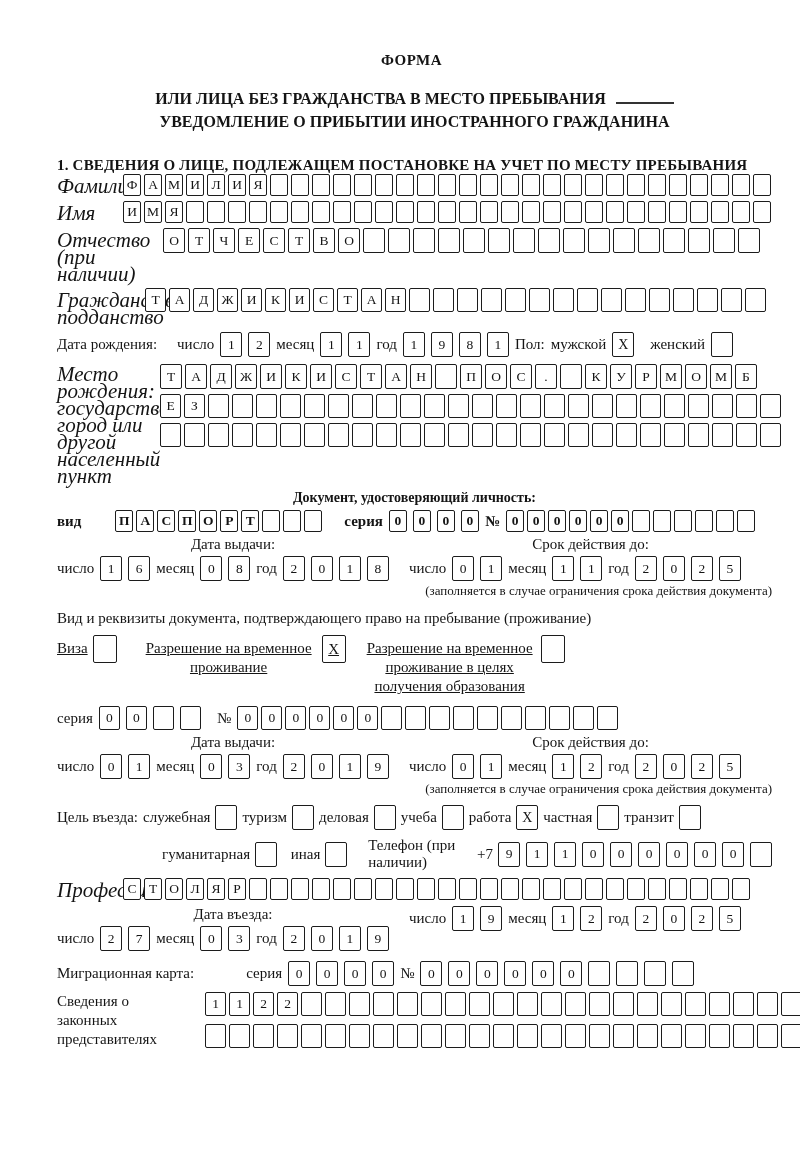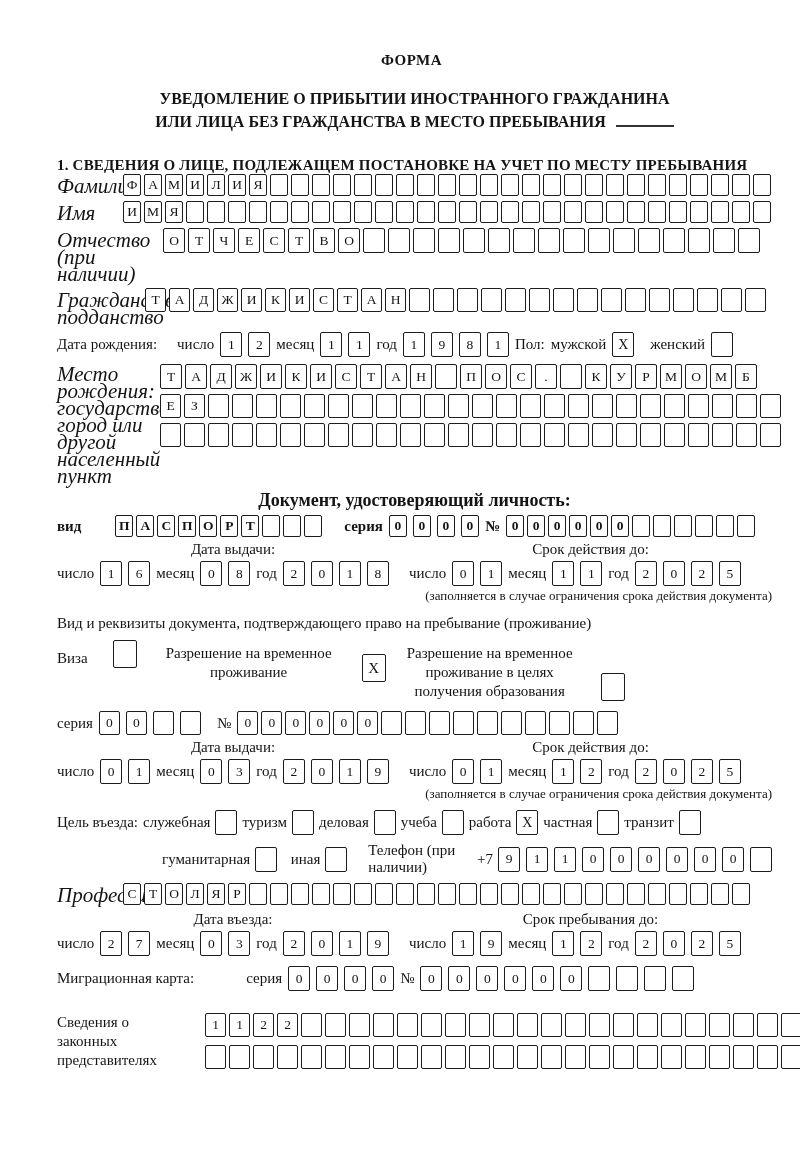--- a/index.html
+++ b/index.html
@@ -36,43 +36,43 @@
   
   .dates { display:flex; margin-top:4px; }
   .dcol-l { width:352px; }
   .dcol-r { flex:1; }
   .date-head { font-size:15px; text-align:center; margin-bottom:3px; }
   .date-row { display:flex; align-items:center; column-gap:6px; font-size:15px; }
   .note { font-size:13px; text-align:right; margin-top:2px; margin-bottom:8px; }
   
   .intro { font-size:15px; line-height:22px; }
   .opts { display:flex; align-items:flex-start; margin-top:6px; margin-bottom:10px; }
-  .opt { display:flex; align-items:flex-end; column-gap:25px; }
+  .opt { display:flex; align-items:flex-start; column-gap:5px;text-decoration:underline; }
   .opt-label { font-size:15px; line-height:19px; padding-top:4px; }
   .opt-center { text-align:center; }
   
   .purpose-row { display:flex; align-items:center; column-gap:5px; font-size:15px; margin-bottom:7px; flex-wrap:nowrap; }
   
   .reps { display:flex; margin-top:2px; }
   .reps-lbl { width:148px; font-size:15px; line-height:19px; flex:none; }
   .reps-rows { display:flex; flex-direction:column; row-gap:8px; }
 </style>
 </head>
 <body>
 
 <div class="page">
 
 
   <div class="forma">ФОРМА</div>
 
   <div class="title">
-    <div>УВЕДОМЛЕНИЕ О ПРИБЫТИИ ИНОСТРАННОГО ГРАЖДАНИНА</div>
     <div>
       <span>ИЛИ ЛИЦА БЕЗ ГРАЖДАНСТВА В МЕСТО ПРЕБЫВАНИЯ</span><span class="blank-line"></span>
     </div>
+    <div>УВЕДОМЛЕНИЕ О ПРИБЫТИИ ИНОСТРАННОГО ГРАЖДАНИНА</div>
   </div>
 
   <div class="sec-heading">1. СВЕДЕНИЯ О ЛИЦЕ, ПОДЛЕЖАЩЕМ ПОСТАНОВКЕ НА УЧЕТ ПО МЕСТУ ПРЕБЫВАНИЯ</div>
 
   <div class="row">
     <div class="lbl w66">Фамилия</div>
     <div class="cells c-sm">
         <span class="cell">Ф</span>
         <span class="cell">А</span>
         <span class="cell">М</span>
@@ -330,21 +330,21 @@
           <span class="cell"></span>
           <span class="cell"></span>
           <span class="cell"></span>
           <span class="cell"></span>
           <span class="cell"></span>
           <span class="cell"></span>
         </div>
     </div>
   </div>
 
-  <div style="text-align:center;font-weight:bold;font-size:18px;margin:2px 0 4px 0;">Документ, удостоверяющий личность:</div>
+  <div style="text-align:center;font-weight:bold;font-size:14px;margin:2px 0 4px 0;">Документ, удостоверяющий личность:</div>
 
   <div class="date-row" style="margin-bottom:0;font-weight:bold;">
     <span>вид</span>
     <span style="width:22px;"></span>
     <span class="cells c-sm">
         <span class="cell">П</span>
         <span class="cell">А</span>
         <span class="cell">С</span>
         <span class="cell">П</span>
         <span class="cell">О</span>
@@ -643,21 +643,20 @@
         <span>год</span>
         <span class="cells c-lg sp">
             <span class="cell">2</span>
             <span class="cell">0</span>
             <span class="cell">1</span>
             <span class="cell">9</span>
           </span>
       </div>
     </div>
     <div class="dcol-r">
-      <div class="date-head">Срок пребывания до:</div>
       <div class="date-row">
         <span>число</span>
         <span class="cells c-lg sp">
             <span class="cell">1</span>
             <span class="cell">9</span>
           </span>
         <span>месяц</span>
         <span class="cells c-lg sp">
             <span class="cell">1</span>
             <span class="cell">2</span>
@@ -666,21 +665,21 @@
         <span class="cells c-lg sp">
             <span class="cell">2</span>
             <span class="cell">0</span>
             <span class="cell">2</span>
             <span class="cell">5</span>
           </span>
       </div>
     </div>
   </div>
 
-  <div class="date-row" style="margin:10px 0 22px 0;font-family:Liberation Serif, serif;">
+  <div class="date-row" style="margin:10px 0 6px 0;font-family:Liberation Serif, serif;">
     <span>Миграционная карта:</span>
     <span style="width:40px;"></span>
     <span>серия</span>
     <span class="cells c-lg sp">
         <span class="cell">0</span>
         <span class="cell">0</span>
         <span class="cell">0</span>
         <span class="cell">0</span>
       </span>
     <span>№</span>

